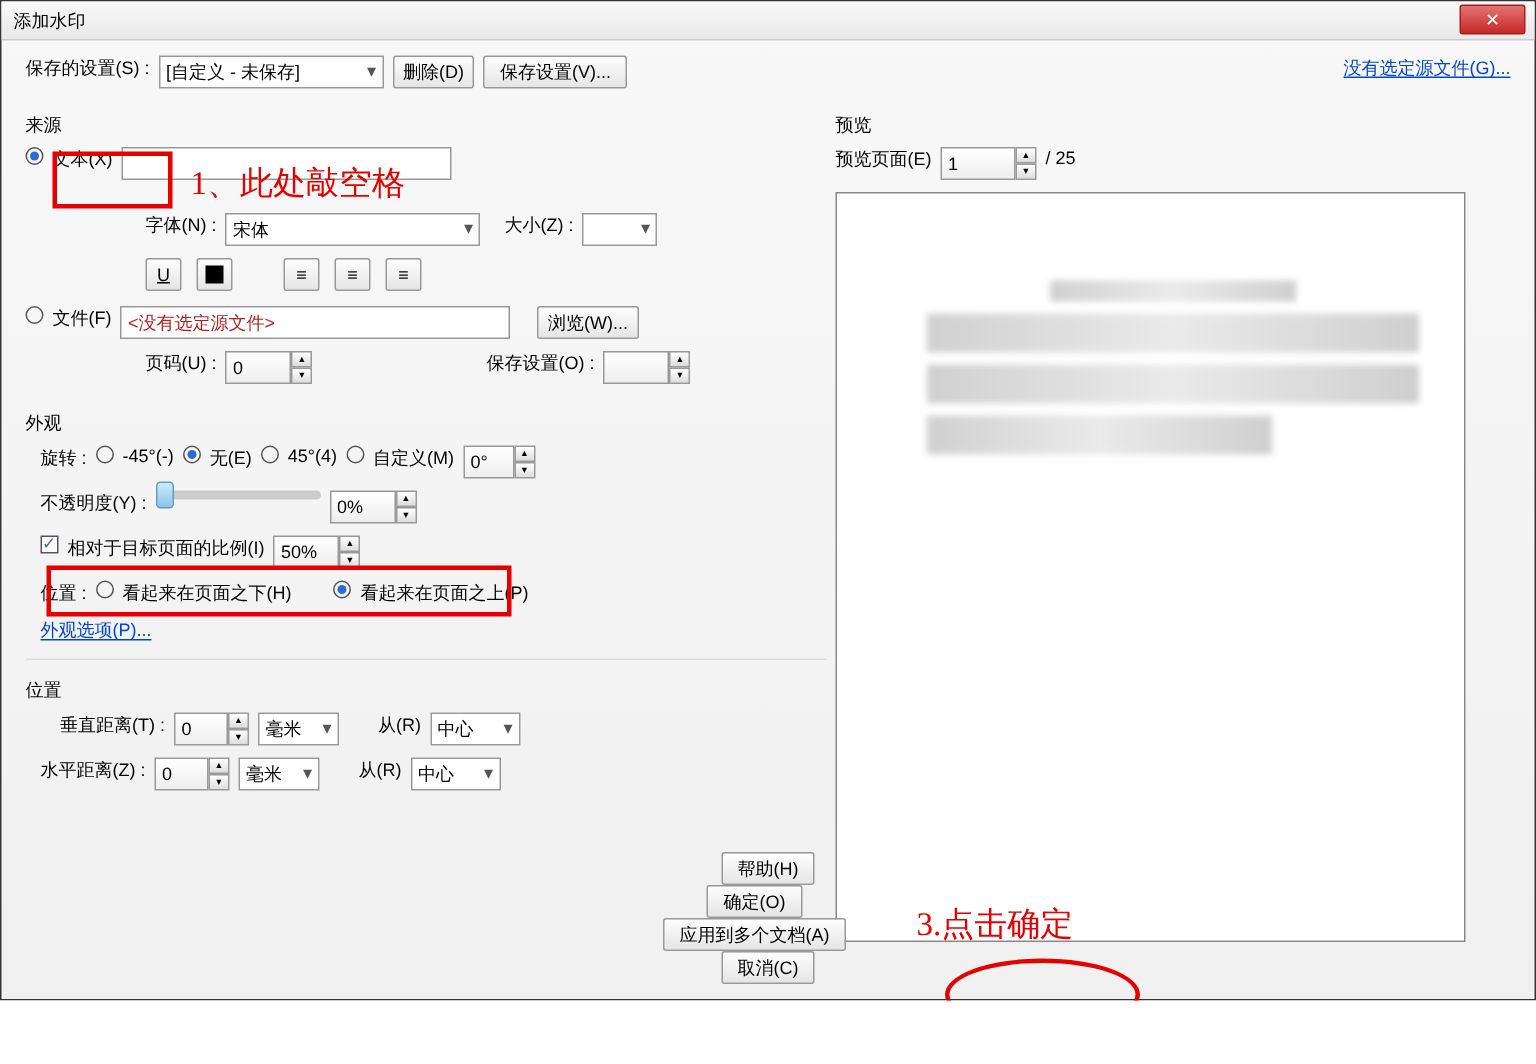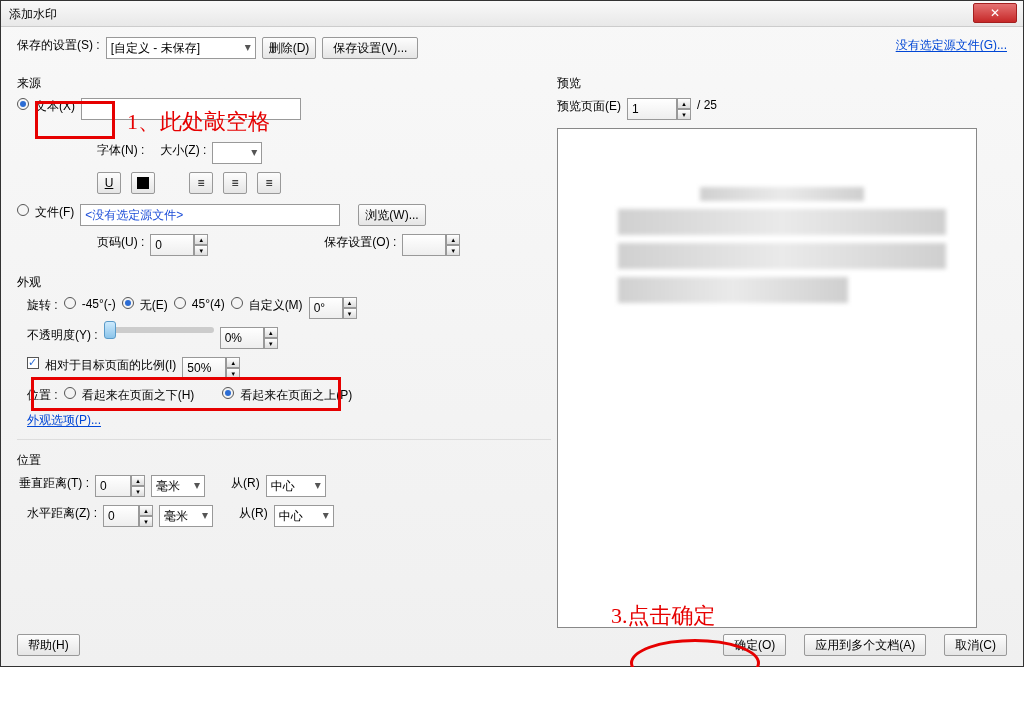--- a/index.html
+++ b/index.html
@@ -16,21 +16,21 @@
 .btn { background: linear-gradient(#fdfdfd,#e5e5e5); border-radius: 2px; padding: 2px 10px; cursor: pointer; min-width: 50px; text-align: center; }
 .btn.small { min-width: 40px; padding: 2px 6px; }
 .link { color: #0046d5; text-decoration: underline; cursor: pointer; text-underline-offset: 2px; }
 .grp-title { margin: 4px 0 6px 0; }
 .left { position: absolute; left: 16px; top: 44px; width: 534px; }
 .right { position: absolute; left: 556px; top: 44px; width: 450px; }
 .preview-box { border: 1px solid #888; width: 420px; height: 500px; background: #fff; margin-top: 6px; position: relative; overflow: hidden; }
 .blurred { position: absolute; left: 60px; top: 50px; right: 30px; height: 160px; }
 .blurline { height: 26px; background: linear-gradient(90deg,#d0d0d0,#eaeaea,#cfcfcf); margin: 8px 0; filter: blur(2px); }
 .blurline.t { width: 50%; margin-left: 25%; height: 14px; }
-.footer { position: absolute; left: 16px; right: 16px; bottom: 10px; display: flex; align-items: center; }
+.footer { position: absolute; left: 16px; right: 16px; bottom: 10px; display: flex; align-items: center; flex-direction: column; }
 .spinner { display: inline-flex; }
 .spinner-input { width: 44px; }
 .spin-btns { display: inline-flex; flex-direction: column; }
 .spin-btns span { width: 14px; height: 11px; border: 1px solid #999; background: linear-gradient(#fff,#ddd); font-size: 7px; text-align: center; line-height: 9px; }
 .radio { width: 12px; height: 12px; border-radius: 50%; border: 1px solid #555; display: inline-block; vertical-align: middle; position: relative; }
 .radio.checked::after { content: ""; position: absolute; left: 2px; top: 2px; width: 6px; height: 6px; border-radius: 50%; background: #2b6cd4; }
 .checkbox { width: 12px; height: 12px; border: 1px solid #555; display: inline-block; vertical-align: middle; position: relative; background:#fff; }
 .checkbox.checked::after { content: "✓"; position: absolute; left: 0; top: -2px; color: #2b6cd4; font-size: 11px; }
 .iconbtn { width: 24px; height: 22px; border: 1px solid #999; background: linear-gradient(#fdfdfd,#e5e5e5); display: inline-flex; align-items: center; justify-content: center; border-radius: 2px; cursor:pointer; }
 .annot { position: absolute; color: #e60000; font-size: 22px; font-weight: 400; pointer-events: none; font-family: SimSun, serif; }
@@ -63,41 +63,42 @@
       <div class="grp-title">来源</div>
 
       <div class="row" style="margin-bottom:22px;">
         <span class="radio checked"></span>
         <label>文本(X)</label>
         <input type="text" style="width: 220px; background: rgb(255, 255, 255);" value="">
       </div>
 
       <div class="row" style="margin-left:80px;">
         <label>字体(N) :</label>
+        <div class="select" style="width:170px"><span>宋体</span></div>
         <label style="margin-left:10px">大小(Z) :</label>
         <div class="select" style="width:50px"><span></span></div>
       </div>
 
       <div class="row" style="margin-left:80px; gap:10px;">
         <div class="iconbtn">
             <u>U</u>
           </div>
         <div class="iconbtn">
             <span style="width:12px;height:12px;background:#000;display:inline-block"></span>
           </div>
         <div style="width:14px"></div>
         <div class="iconbtn">≡</div>
         <div class="iconbtn">≡</div>
         <div class="iconbtn">≡</div>
       </div>
 
       <div class="row" style="margin-top:10px;">
         <span class="radio"></span>
         <label>文件(F)</label>
-        <input type="text" style="width: 260px; background: rgb(255, 255, 255); color: #1d4ed8;" value="&lt;没有选定源文件&gt;">
+        <input type="text" style="width: 260px; background: rgb(255, 255, 255); color: #b91c1c;" value="&lt;没有选定源文件&gt;">
         <div class="btn small" style="margin-left:12px">浏览(W)...</div>
       </div>
 
       <div class="row" style="margin-left:80px;">
         <label>页码(U) :</label>
         <div class="spinner">
           <input class="spinner-input" value="0" style="">
           <span class="spin-btns">
               <span>▴</span>
               <span>▾</span>
@@ -169,21 +170,21 @@
           <label>看起来在页面之上(P)</label>
       </div>
 
       <div class="row" style="margin-left:10px;">
         <span class="link">外观选项(P)...</span>
       </div>
 
       <fieldset>
       <div class="grp-title">位置</div>
 
-      <div class="row" style="margin-left:2px;">
+      <div class="row" style="margin-left:23px;">
         <label>垂直距离(T) :</label>
         <div class="spinner">
               <input class="spinner-input" style="width: 36px;" value="0">
               <span class="spin-btns">
                 <span>▴</span>
                 <span>▾</span>
               </span>
             </div>
         <div class="select" style="width:54px"><span>毫米</span></div>
         <label style="margin-left:20px">从(R)</label>

